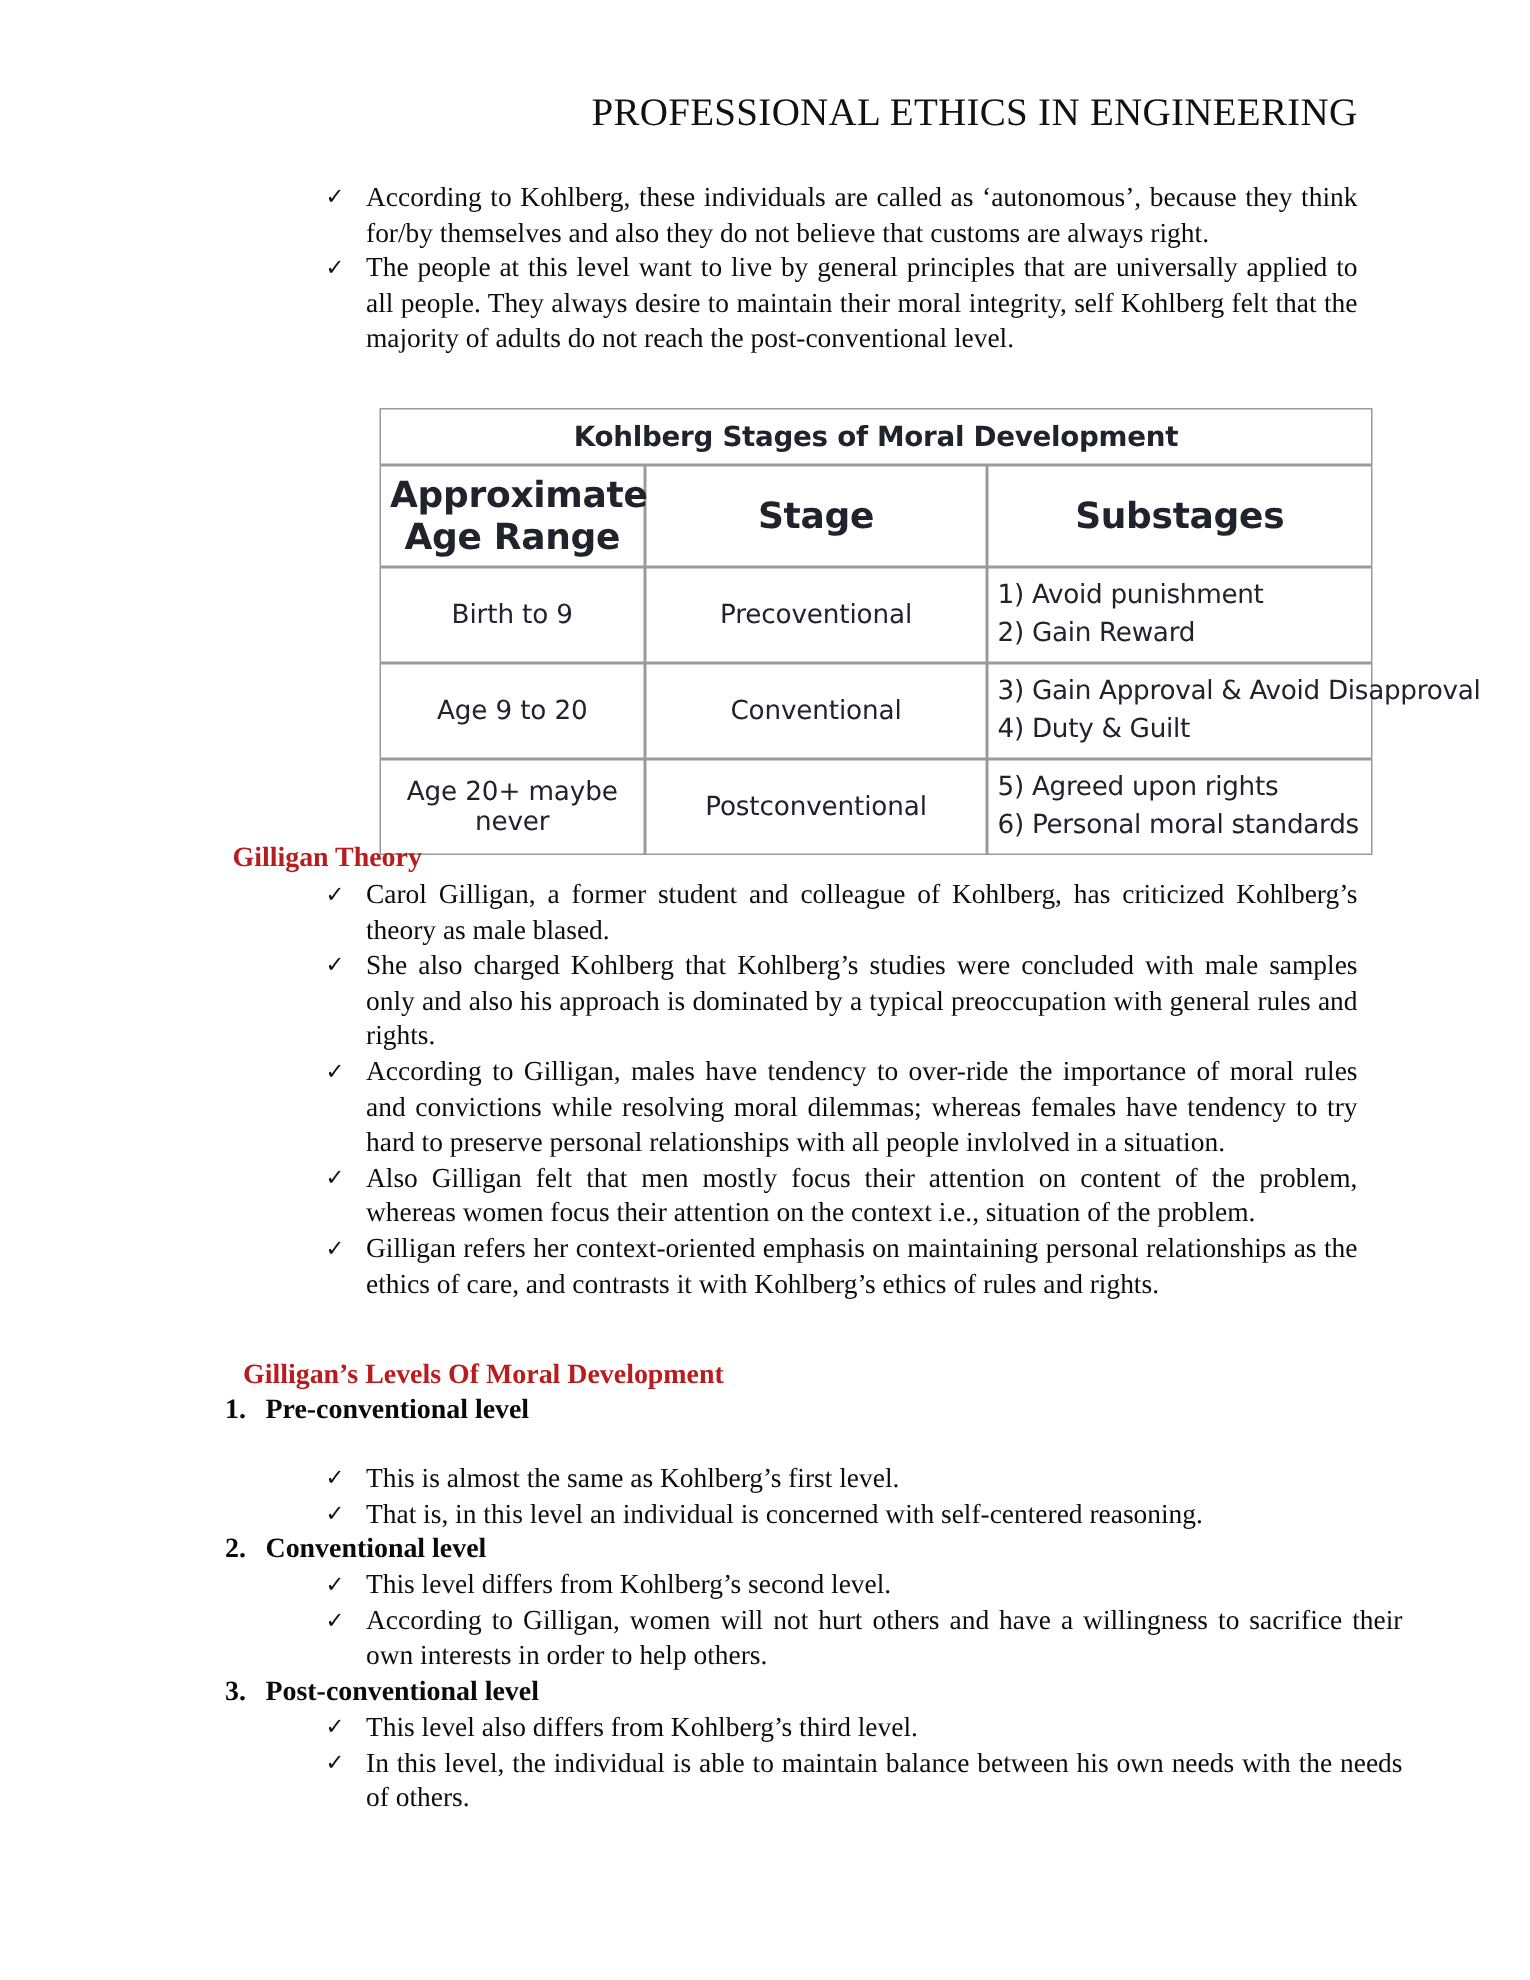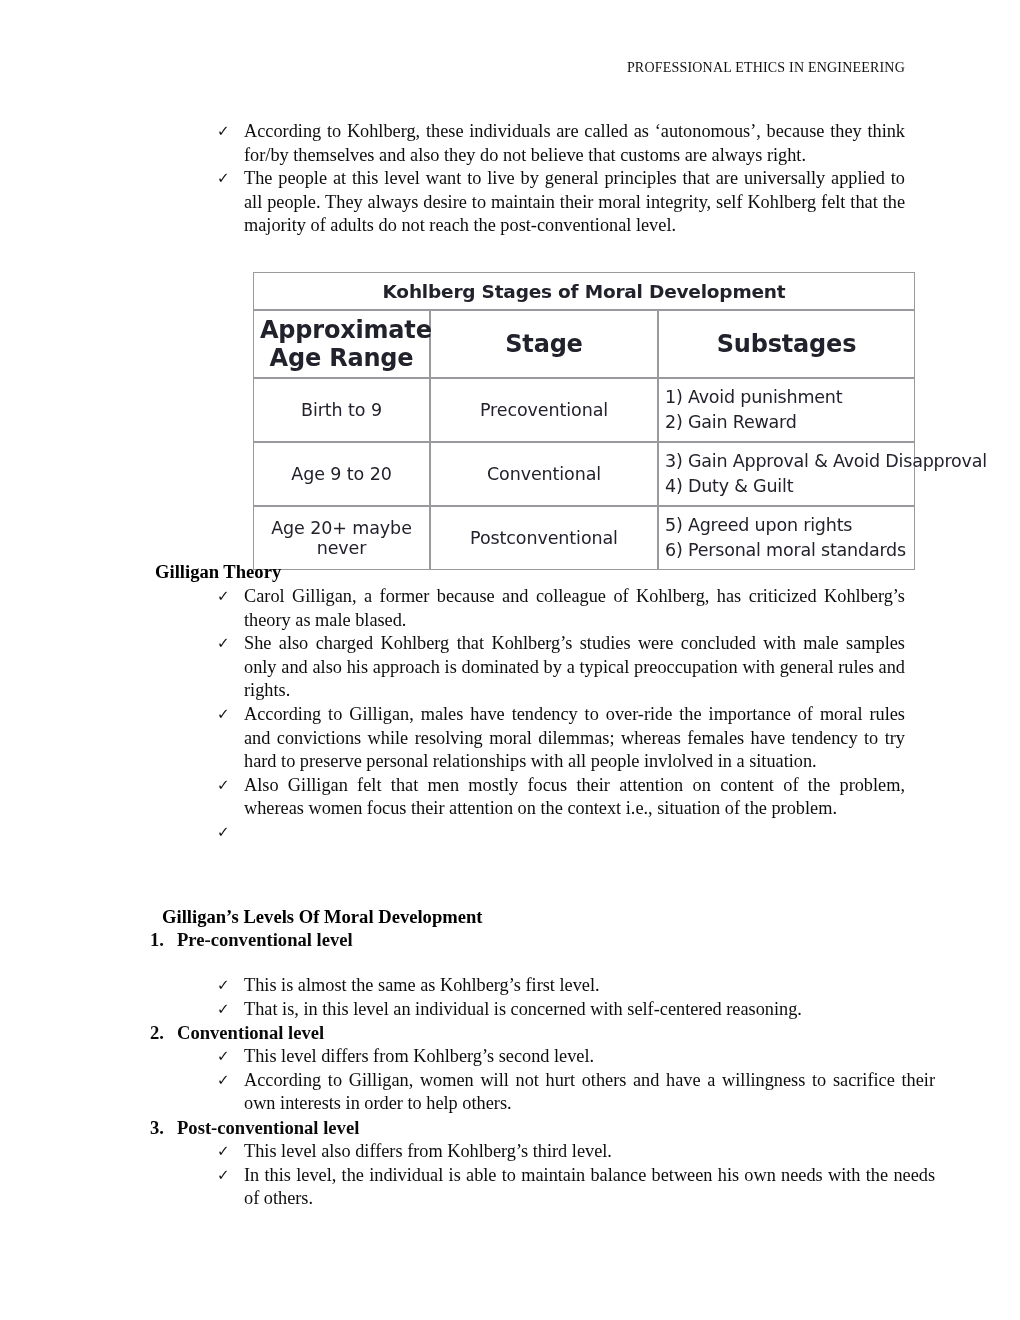--- a/index.html
+++ b/index.html
@@ -23,21 +23,21 @@
   }
 
   
   .running-header {
     position: absolute;
     top: 60px;
     left: 0;
     width: 905px;
     text-align: right;
     font-family: "Liberation Serif", "DejaVu Serif", serif;
-    font-size: 14px;
+    font-size: 26px;
     letter-spacing: 0.2px;
     color: #111;
     white-space: nowrap;
   }
 
   .bullet-list {
     margin: 0;
     padding: 0;
     list-style: none;
   }
@@ -133,21 +133,21 @@
     padding-left: 4px;
     letter-spacing: -0.2px;
   }
   .cell-sub .subline { display: block; white-space: nowrap; }
 
   
   .section-heading {
     position: absolute;
     font-weight: bold;
     font-size: 18.6px;
-    color: #000000;
+    color: #b91c1c;
     white-space: nowrap;
   }
   #gilligan-theory-heading { left: 155px; top: 561px; }
 
   #gilligan-bullets {
     position: absolute;
     left: 214px;
     top: 585px;
     width: 691px;
   }
@@ -251,36 +251,37 @@
         </tr>
       </tbody>
     </table>
   </div>
 
   <div class="section-heading" id="gilligan-theory-heading">Gilligan Theory</div>
 
   <ul class="bullet-list" id="gilligan-bullets">
     <li class="bullet-item">
       <span class="tick">✓</span>
-      <span>Carol Gilligan, a former because and colleague of Kohlberg, has criticized Kohlberg’s theory as male blased.</span>
+      <span>Carol Gilligan, a former student and colleague of Kohlberg, has criticized Kohlberg’s theory as male blased.</span>
     </li>
     <li class="bullet-item">
       <span class="tick">✓</span>
       <span>She also charged Kohlberg that Kohlberg’s studies were concluded with male samples only and also his approach is dominated by a typical preoccupation with general rules and rights.</span>
     </li>
     <li class="bullet-item">
       <span class="tick">✓</span>
       <span>According to Gilligan, males have tendency to over-ride the importance of moral rules and convictions while resolving moral dilemmas; whereas females have tendency to try hard to preserve personal relationships with all people invlolved in a situation.</span>
     </li>
     <li class="bullet-item">
       <span class="tick">✓</span>
       <span>Also Gilligan felt that men mostly focus their attention on content of the problem, whereas women focus their attention on the context i.e., situation of the problem.</span>
     </li>
     <li class="bullet-item">
       <span class="tick">✓</span>
+      <span>Gilligan refers her context-oriented emphasis on maintaining personal relationships as the ethics of care, and contrasts it with Kohlberg’s ethics of rules and rights.</span>
     </li>
   </ul>
 
   <div class="section-heading" id="gilligan-levels-heading">Gilligan’s Levels Of Moral Development</div>
 
   <ol class="numbered-list">
 
     <li class="numbered-item">
       <div class="num-label">
         <span class="num">1.</span>

